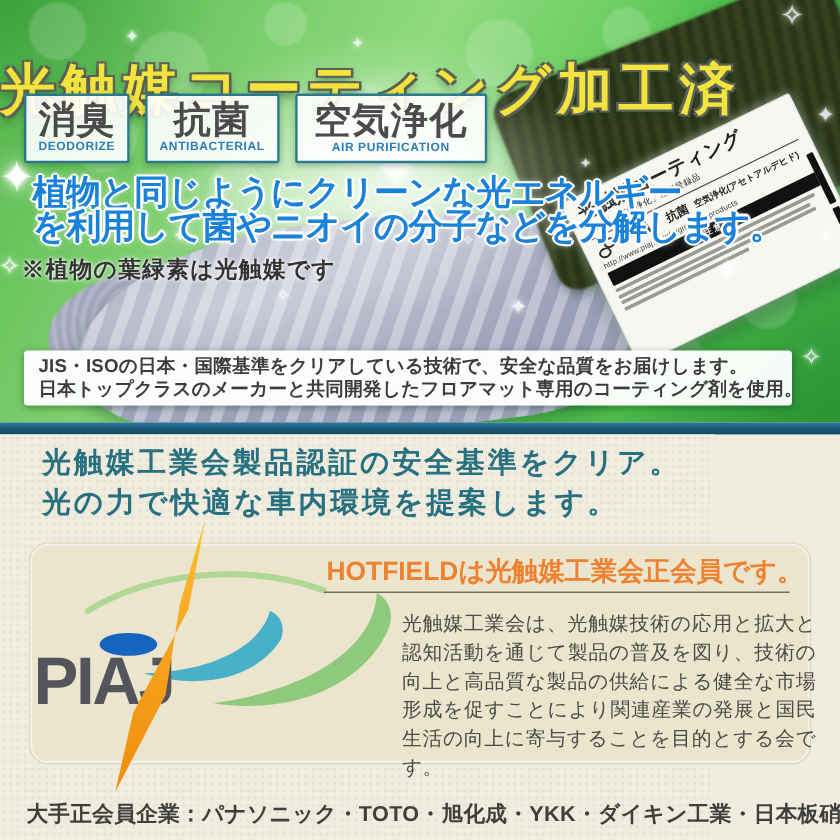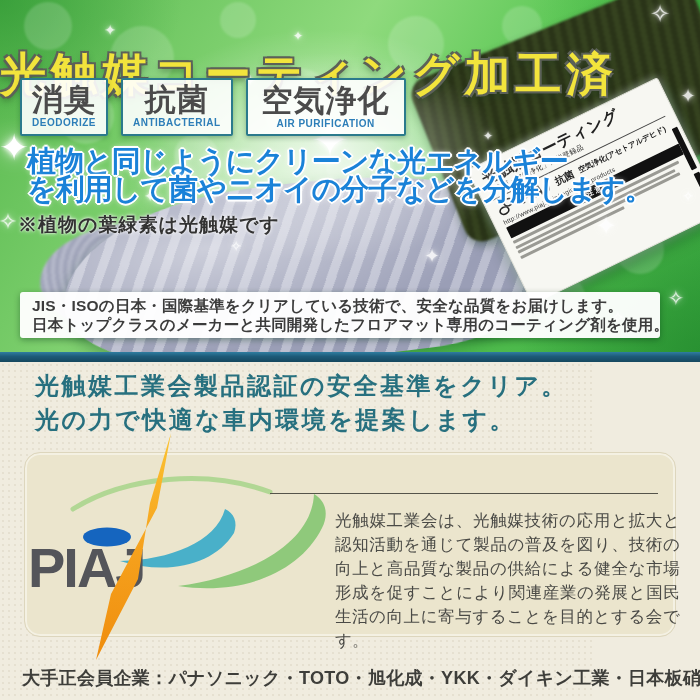--- a/index.html
+++ b/index.html
@@ -274,18 +274,19 @@
       <defs>
         <linearGradient id="boltg" x1="0" y1="0" x2="0" y2="1">
           <stop offset="0" stop-color="#fbc332"></stop>
             <stop offset=".5" stop-color="#f6a21d"></stop>
             <stop offset="1" stop-color="#ef8d0e"></stop>
         </linearGradient>
       </defs>
       <polygon points="163,9 142,79 130,155 88,236 103,170 149,84" fill="url(#boltg)"></polygon>
     </svg>
 
+    <div class="member-heading">HOTFIELDは光触媒工業会正会員です。</div>
     <div class="member-underline"></div>
     <div class="member-body">光触媒工業会は、光触媒技術の応用と拡大と認知活動を通じて製品の普及を図り、技術の向上と高品質な製品の供給による健全な市場形成を促すことにより関連産業の発展と国民生活の向上に寄与することを目的とする会です。</div>
 
     <div class="members-line">大手正会員企業：パナソニック・TOTO・旭化成・YKK・ダイキン工業・日本板硝子・etc</div>
   </section>
 </div>
 
 </body></html>

